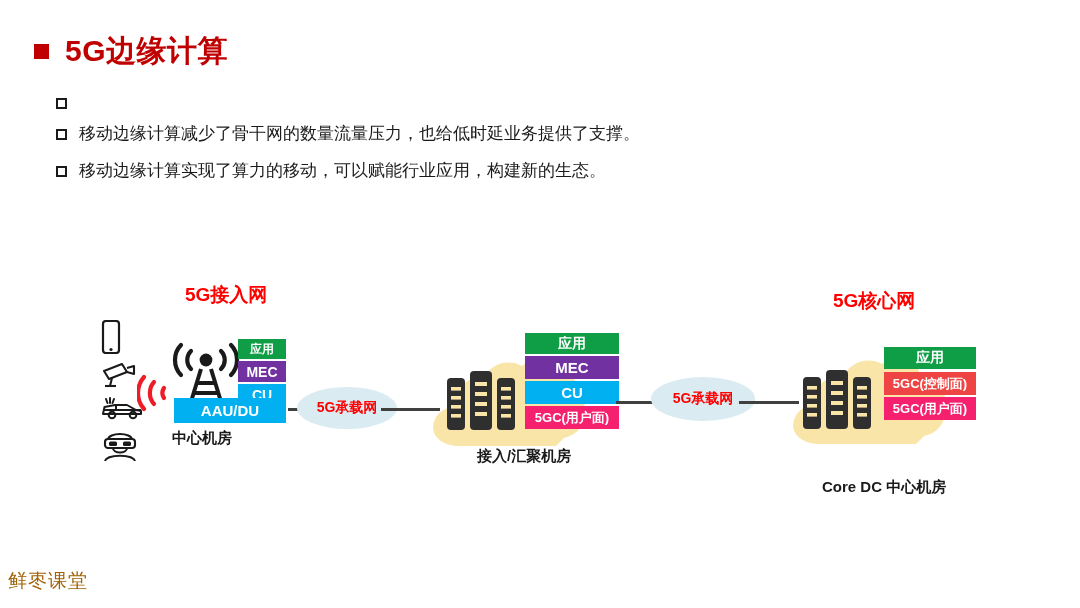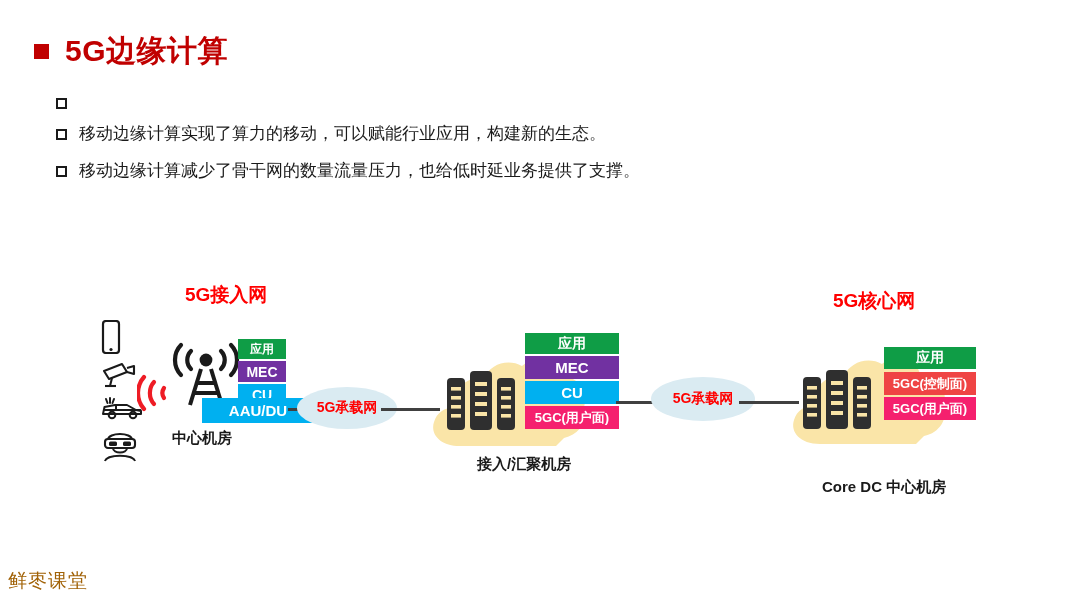--- a/index.html
+++ b/index.html
@@ -52,40 +52,40 @@
   .box{
     position:absolute;box-sizing:border-box;
     display:flex;align-items:center;justify-content:center;
     color:#ffffff;font-weight:bold;white-space:nowrap;
   }
 
   
   .stk-a-app {left:238px;top:84px; width:48px;height:20px;font-size:12px;background:#0f9d46;}
   .stk-a-mec {left:238px;top:106px;width:48px;height:21px;font-size:14px;background:#7131a1;}
   .stk-a-cu  {left:238px;top:129px;width:48px;height:22px;font-size:14px;background:#00b0f0;}
-  .stk-a-aau {left:174px;top:143px;width:112px;height:25px;font-size:15px;background:#00b0f0;margin-left:28px;}
+  .stk-a-aau {left:174px;top:143px;width:112px;height:25px;font-size:15px;background:#00b0f0;}
 
   
   .stk-b-app {left:525px;top:78px; width:94px;height:21px;font-size:14px;background:#0f9d46;}
   .stk-b-mec {left:525px;top:101px;width:94px;height:23px;font-size:15px;background:#7131a1;}
   .stk-b-cu  {left:525px;top:126px;width:94px;height:23px;font-size:15px;background:#00b0f0;}
   .stk-b-5gc {left:525px;top:151px;width:94px;height:23px;font-size:13px;background:#f5206e;}
 
   
   .stk-c-app {left:884px;top:92px; width:92px;height:22px;font-size:14px;background:#0f9d46;}
   .stk-c-ctl {left:884px;top:117px;width:92px;height:23px;font-size:13px;background:#ef4444;}
   .stk-c-usr {left:884px;top:142px;width:92px;height:23px;font-size:13px;background:#f5206e;}
 
   
   .site-label{
     position:absolute;font-size:15px;font-weight:bold;color:#1a1a1a;
     white-space:nowrap;
   }
   .site-label.site-a{left:172px;top:174px;}
-  .site-label.site-b{left:477px;top:200px;}
+  .site-label.site-b{left:477px;top:192px;}
   .site-label.site-c{left:822px;top:187px;margin-top:36px;}
 
   
   .ellipse{
     position:absolute;border-radius:50%;background:#daebf2;
     display:flex;align-items:center;justify-content:center;
   }
   .ellipse span{font-size:14px;font-weight:bold;color:#ff0000;white-space:nowrap;}
   .ell-1{left:297px;top:132px;width:100px;height:42px;}
   .ell-2{left:651px;top:122px;width:104px;height:44px;}
@@ -120,25 +120,25 @@
     <span class="heading-bullet"></span>
     <span class="heading-text">5G边缘计算</span>
   </div>
 
   <div class="bullets">
     <div class="bullet-row">
       <span class="bullet-mark"></span>
     </div>
     <div class="bullet-row">
       <span class="bullet-mark"></span>
-      <span class="bullet-text">移动边缘计算实现了算力的移动，可以赋能行业应用，构建新的生态。</span>
+      <span class="bullet-text">移动边缘计算减少了骨干网的数量流量压力，也给低时延业务提供了支撑。</span>
     </div>
     <div class="bullet-row">
       <span class="bullet-mark"></span>
-      <span class="bullet-text">移动边缘计算减少了骨干网的数量流量压力，也给低时延业务提供了支撑。</span>
+      <span class="bullet-text">移动边缘计算实现了算力的移动，可以赋能行业应用，构建新的生态。</span>
     </div>
   </div>
 
   <div class="diagram">
 
     <div class="grp-title access">5G接入网</div>
     <div class="grp-title core">5G核心网</div>
 
     <div class="devices">
       <svg class="dev" width="22" height="34" viewBox="0 0 22 34">

